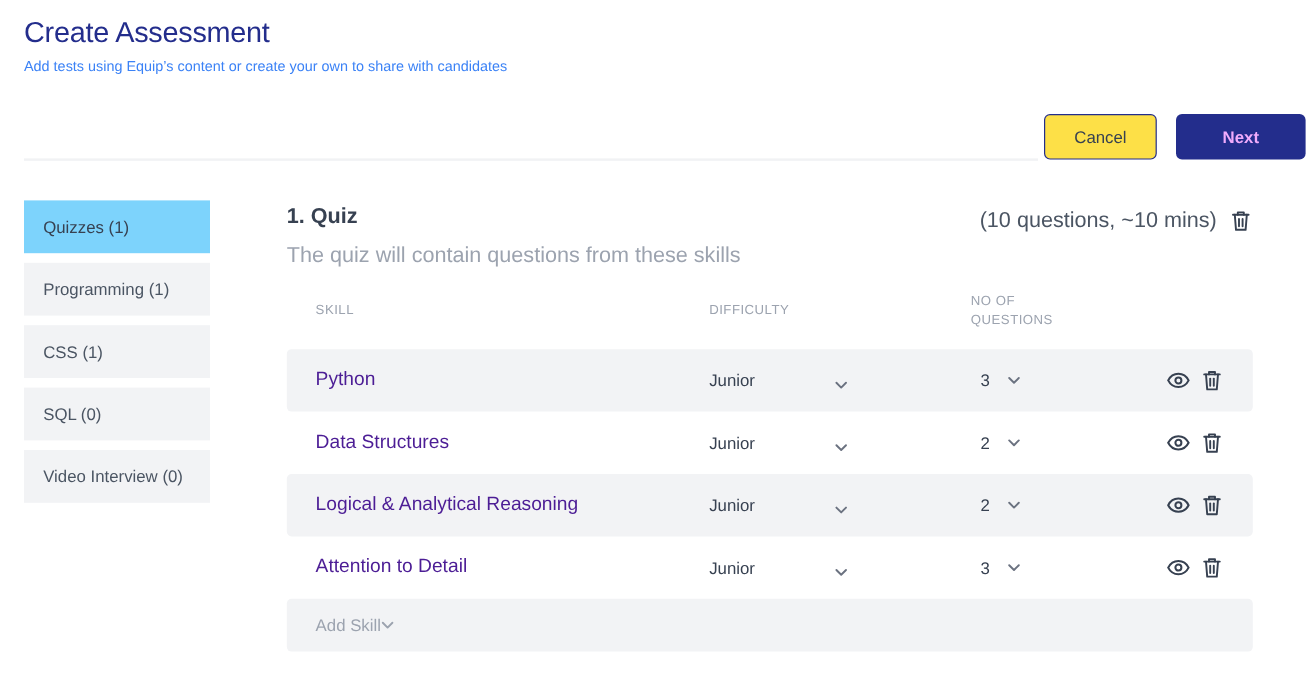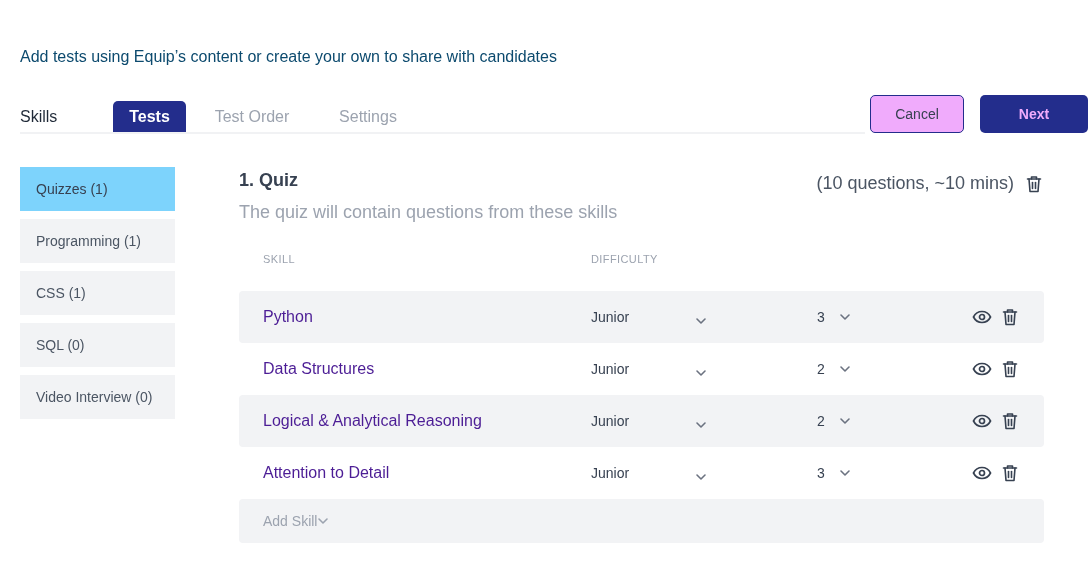--- a/index.html
+++ b/index.html
@@ -10,21 +10,21 @@
       color: #1f2937;
     }
     .page { position: relative; width: 1092px; height: 565px; }
 
     .title {
       position: absolute; left: 20px; top: 14px;
       font-size: 24px; color: #232d8c; font-weight: 400; letter-spacing: -0.2px;
     }
     .subtitle {
       position: absolute; left: 20px; top: 48px;
-      font-size: 16px; color: #0c4a6e;
+      font-size: 12px; color: #3b82f6;
     }
 
     .tabs {
       position: absolute; left: 20px; top: 101px; height: 32px;
       display: flex; align-items: stretch;
     }
     .tab-bar-line {
       position: absolute; left: 20px; top: 132px; width: 845px; height: 2px;
       background: #f1f2f4;
     }
@@ -38,21 +38,21 @@
       border-radius: 5px 5px 0 0; width: 73px; justify-content: center;
     }
     .tab.order { width: 132px; justify-content: center; }
     .tab.settings { width: 100px; justify-content: center; }
 
     .btn {
       position: absolute; top: 95px; height: 38px; border-radius: 5px;
       font-size: 14px; display: flex; align-items: center; justify-content: center;
       cursor: pointer;
     }
-    .btn.cancel { left: 870px; width: 94px; border: 1px solid #232d8c; color: #374151; background: #f0abfc; }
+    .btn.cancel { left: 870px; width: 94px; border: 1px solid #232d8c; color: #374151; background: #fde047; }
     .btn.next { left: 980px; width: 108px; background: #232d8c; color: #f0abfc; font-weight: 700; }
 
     .sidebar { position: absolute; left: 20px; top: 167px; width: 155px; }
     .side-item {
       height: 44px; margin-bottom: 8px; padding-left: 16px;
       display: flex; align-items: center; font-size: 14px; color: #4b5563;
       background: #f2f3f5; cursor: pointer;
     }
     .side-item.active { background: #7dd3fc; color: #374151; }
 
@@ -100,28 +100,23 @@
     .add-skill {
       position: absolute; left: 239px; top: 499px; width: 805px; height: 44px;
       background: #f2f3f5; border-radius: 4px; display: flex; align-items: center;
       padding-left: 24px; font-size: 14px; color: #9ca3af; cursor: pointer; 
     }
   </style>
 </head>
 <body>
 
 <div class="page">
+  <h1 class="title">Create Assessment</h1>
   <div class="subtitle">Add tests using Equip’s content or create your own to share with candidates</div>
 
-  <div class="tabs">
-    <div class="tab skills">Skills</div>
-    <div class="tab tests">Tests</div>
-    <div class="tab order">Test Order</div>
-    <div class="tab settings">Settings</div>
-  </div>
   <div class="tab-bar-line"></div>
 
   <div class="btn cancel">Cancel</div>
   <div class="btn next">Next</div>
 
   <div class="sidebar">
     <div class="side-item active">Quizzes (1)</div>
     <div class="side-item">Programming (1)</div>
     <div class="side-item">CSS (1)</div>
     <div class="side-item">SQL (0)</div>
@@ -138,20 +133,21 @@
           <path d="M3 4l1 12.5h8L13 4"></path>
           <path d="M6.5 7.5v6"></path>
           <path d="M9.5 7.5v6"></path>
       </svg>
     </span>
   </div>
   <div class="quiz-desc">The quiz will contain questions from these skills</div>
 
   <div class="th skill">SKILL</div>
   <div class="th diff">DIFFICULTY</div>
+  <div class="th noq">NO OF QUESTIONS</div>
 
   <div class="rows">
 
     <div class="row shaded">
       <span class="cell-skill">Python</span>
       <div class="cell-diff">
         <span>Junior</span>
         <svg class="chev" width="12" height="8" viewBox="0 0 12 8" fill="none" stroke="#6b7280" stroke-width="1.6" stroke-linecap="round" stroke-linejoin="round">
             <path d="M2 2l4 4 4-4"></path>
           </svg>

